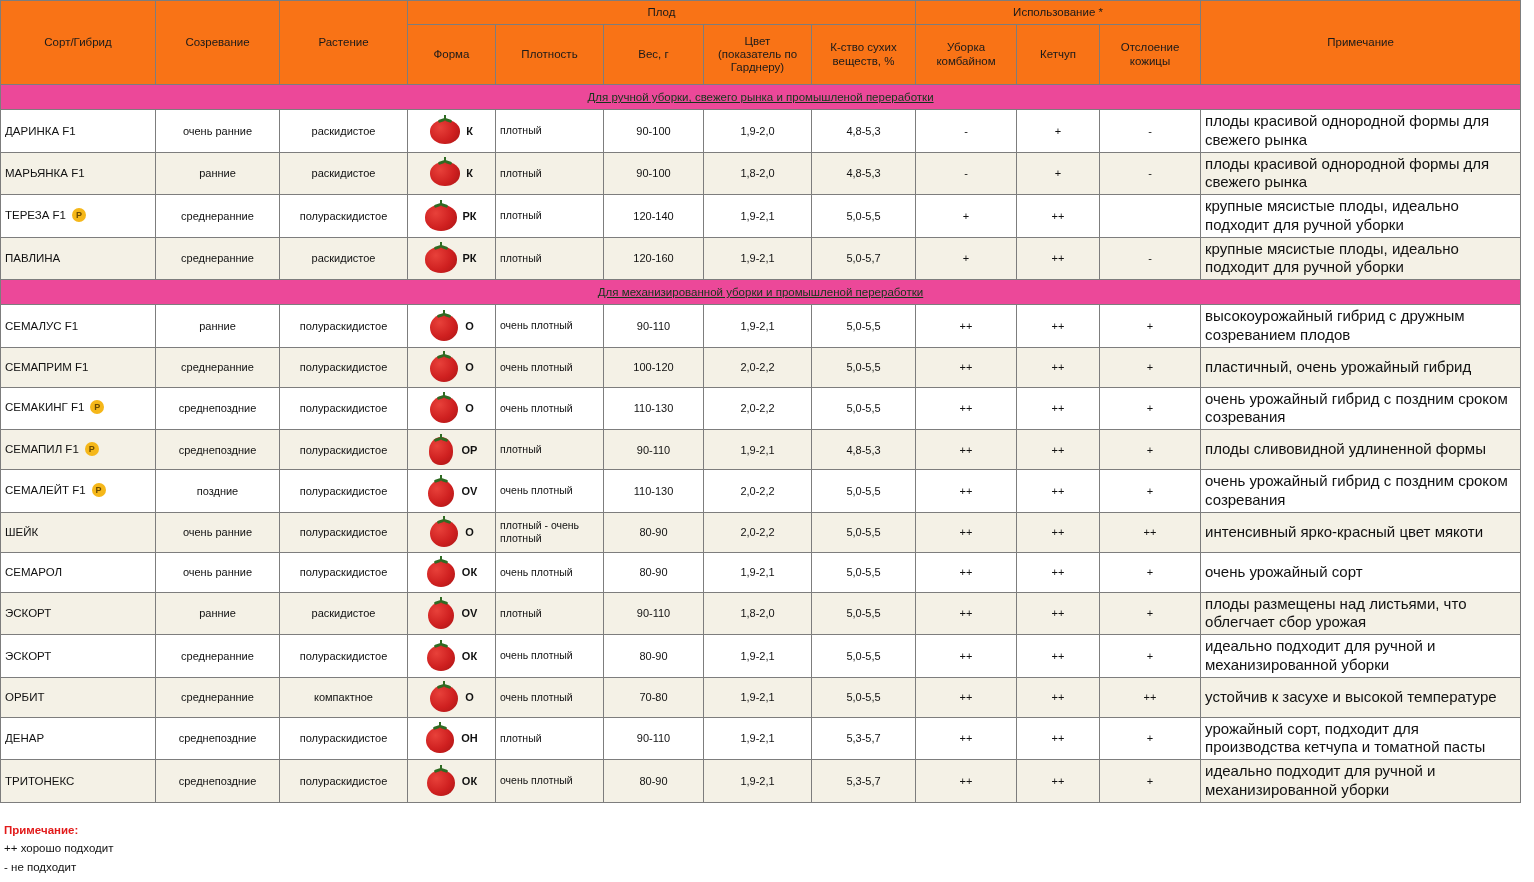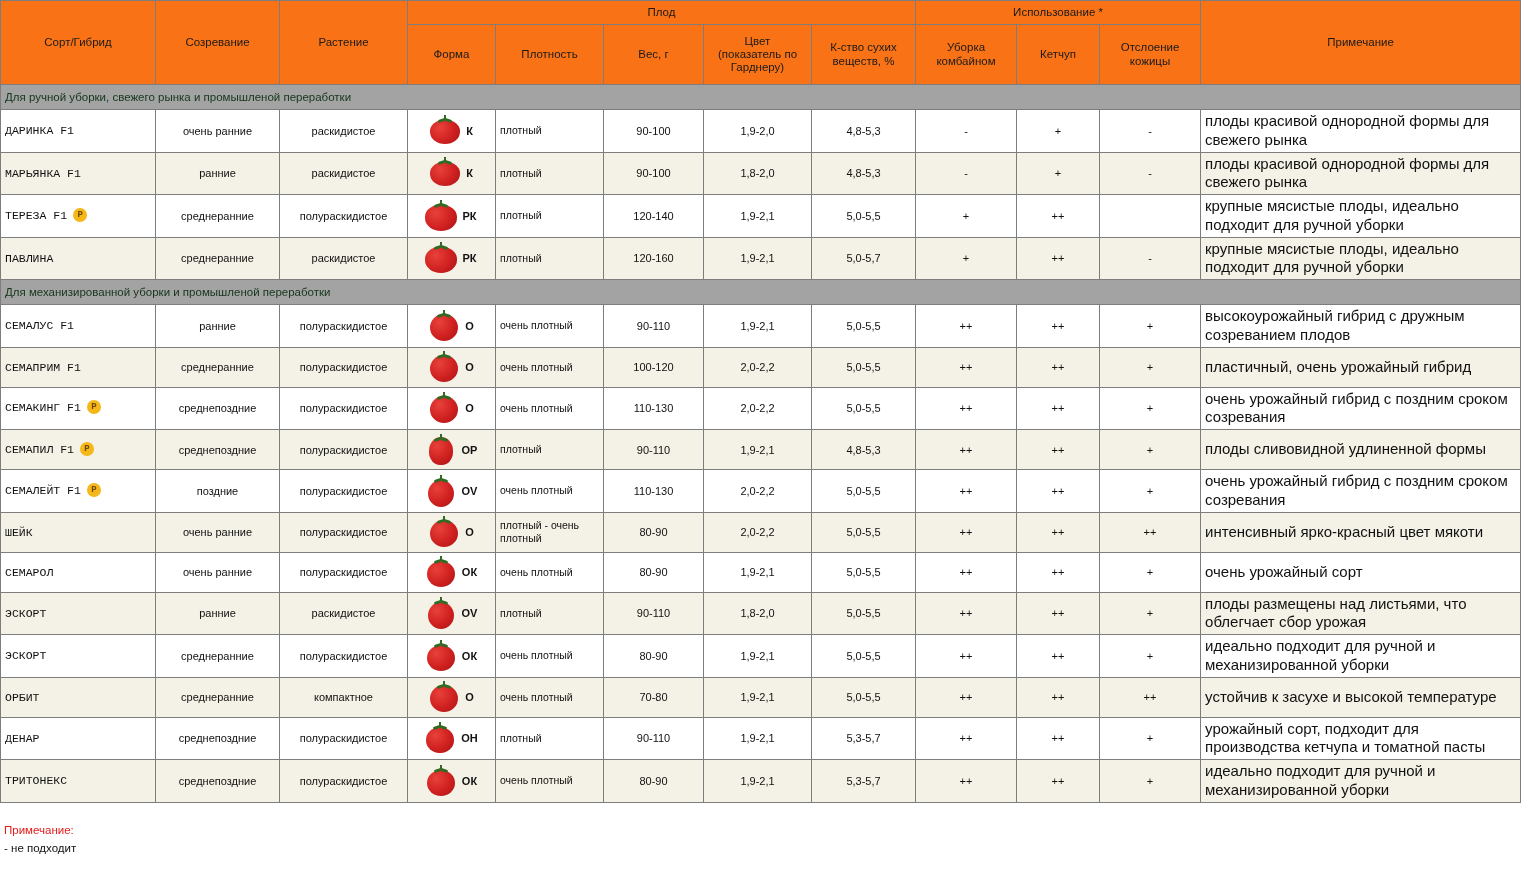--- a/index.html
+++ b/index.html
@@ -41,37 +41,38 @@
     line-height: 1.15;
   }
   .hdr-top {
     height: 24px;
   }
   .hdr-main {
     height: 60px;
   }
   
   .section-band {
-    background: #a3a3a3;
+    background: #ec4899;
     color: #14361a;
     font-weight: bold;
+    text-align: center;
     font-size: 11.5px;
     height: 20px;
+    text-decoration: underline;
   }
   
   tr.row-odd td { background: #ffffff; }
   tr.row-even td { background: #f4f1e6; }
   td.name {
     font-weight: bold;
     font-size: 11.5px;
     text-align: left;
     padding-left: 8px;
     position: relative;
     white-space: nowrap;
-    font-family: Liberation Mono, monospace;
   }
   td.ctr {
     text-align: center;
     font-size: 11px;
   }
   td.note {
     text-align: left;
     font-size: 15px;
     line-height: 1.25;
     padding-left: 6px;
@@ -172,21 +173,21 @@
 
   
   #legend {
     margin-top: 18px;
     padding-left: 4px;
     font-size: 11.5px;
     line-height: 1.65;
   }
   #legend .title {
     color: #e21b1b;
-    font-weight: normal;
+    font-weight: bold;
   }
   #legend .line { color: #111; }
 </style>
 </head>
 <body>
 
 <div id="sheet">
 
   <table class="grid">
     <colgroup>
@@ -611,16 +612,17 @@
           <td class="ctr">++</td>
           <td class="ctr">++</td>
           <td class="ctr">+</td>
           <td class="note">идеально подходит для ручной и механизированной уборки</td>
         </tr>
       </tbody>
   </table>
 
   <div id="legend">
     <div class="title">Примечание:</div>
+    <div class="line">++ хорошо подходит</div>
     <div class="line">- не подходит</div>
   </div>
 
 </div>
 
 </body></html>

